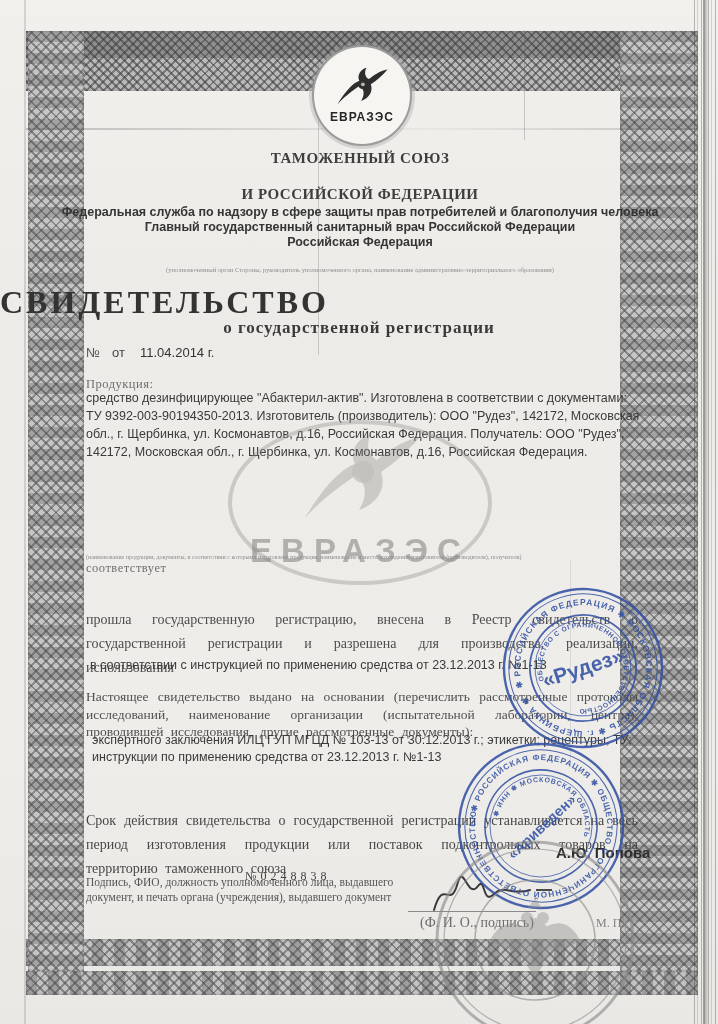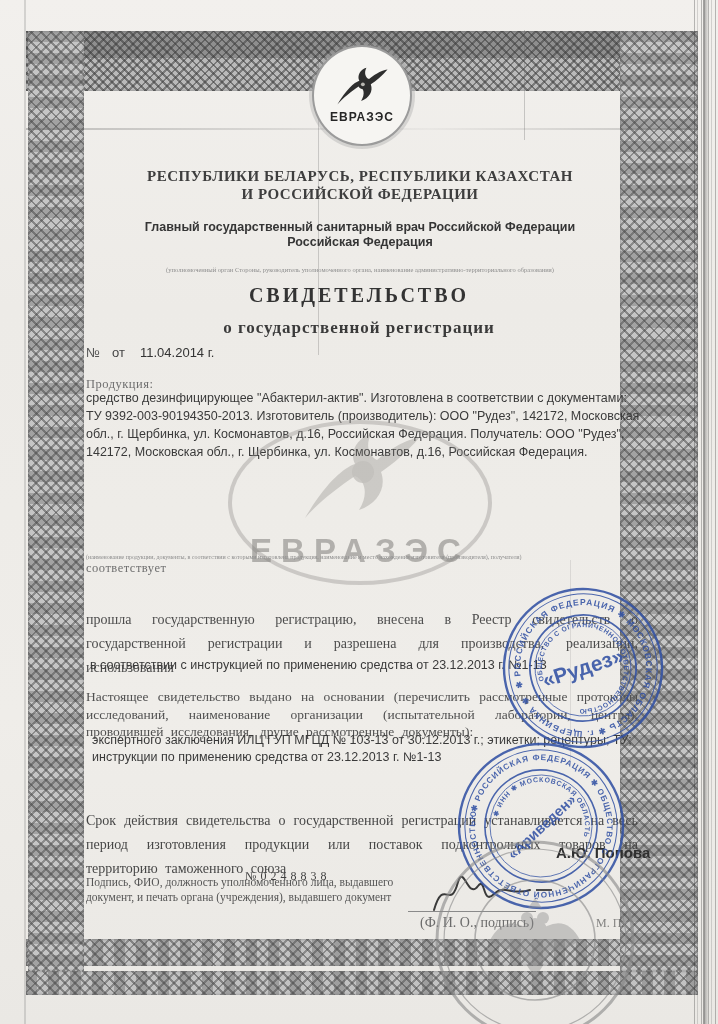--- a/index.html
+++ b/index.html
@@ -46,21 +46,21 @@
   
   .logo-top{left:312px;top:45px;width:96px;height:97px;border-radius:50%;
     background:#f6f5f2;border:2px solid #9b9b9b;box-shadow:0 0 0 3px rgba(160,160,160,.35);
     display:flex;flex-direction:column;align-items:center;justify-content:center;}
   .logo-top svg{display:block;margin-top:-2px;}
   .logo-label{font-family:"Liberation Sans",sans-serif;font-weight:bold;font-size:12px;letter-spacing:1px;color:#262626;margin-top:1px;}
   
   .h-serif{left:60px;width:600px;text-align:center;font-weight:bold;font-size:15px;color:#3e3e3e;letter-spacing:.5px;}
   .h-sans{left:40px;width:640px;text-align:center;font-family:"Liberation Sans",sans-serif;font-weight:bold;font-size:12.5px;color:#353535;}
   .fineprint{font-size:6.5px;color:#8d8d8d;white-space:nowrap;overflow:hidden;}
-  .title{left:0;width:718px;text-align:center;font-weight:bold;font-size:20px;letter-spacing:3px;color:#333;}
+  .title{left:0;width:636px;text-align:left;font-weight:bold;font-size:32px;letter-spacing:3px;color:#333;}
   .subtitle{left:0;width:718px;text-align:center;font-weight:bold;font-size:17px;letter-spacing:1px;color:#3a3a3a;}
   .numrow{left:86px;top:345px;width:560px;font-family:"Liberation Sans",sans-serif;font-size:13px;color:#333;display:flex;}
   .numrow .no{width:26px;color:#555;}
   .numrow .val{flex:0 0 330px;}
   .numrow .ot{width:28px;color:#444;}
   .faintlbl{font-size:12.5px;color:#6f6f6f;letter-spacing:.5px;text-align:center;}
   .sans-par{font-family:"Liberation Sans",sans-serif;font-size:12.5px;font-weight:500;color:#3a3a3a;line-height:18px;}
   .serif-par{font-size:14px;color:#4c4c4c;line-height:24px;text-align:justify;word-spacing:4px;}
   
   .wm{left:228px;top:420px;width:264px;height:165px;}
@@ -101,22 +101,23 @@
 
   <div class="abs logo-top">
     <svg width="58" height="44" viewBox="0 0 64 50">
       <path d="M4,45 C14,28 23,20 29,18 C26,12 30,5 37,3 C34,9 36,14 40,16 C48,9 57,5 61,5 C55,12 48,18 42,22 C45,30 40,38 31,41 C36,33 34,26 29,24 C20,30 10,38 4,45 Z" fill="#2e2e2e"></path>
       <circle cx="33" cy="22" r="5.5" fill="#2e2e2e"></circle>
       <circle cx="33" cy="22" r="2.2" fill="#b9b7b2"></circle>
     </svg>
     <div class="logo-label">ЕВРАЗЭС</div>
   </div>
 
-  <div class="abs h-serif" style="top:168px">РЕСПУБЛИКИ БЕЛАРУСЬ, РЕСПУБЛИКИ КАЗАХСТАН</div>
+  <div class="abs h-serif" style="top:150px">ТАМОЖЕННЫЙ СОЮЗ</div>
   <div class="abs h-serif" style="top:186px">И РОССИЙСКОЙ ФЕДЕРАЦИИ</div>
+  <div class="abs h-sans" style="top:205px">Федеральная служба по надзору в сфере защиты прав потребителей и благополучия человека</div>
   <div class="abs h-sans" style="top:220px">Главный государственный санитарный врач Российской Федерации</div>
   <div class="abs h-sans" style="top:235px">Российская Федерация</div>
 
   <div class="abs fineprint" style="left:95px;top:266px;width:530px;text-align:center;">(уполномоченный орган Стороны, руководитель уполномоченного органа, наименование административно-территориального образования)</div>
 
   <div class="abs title" style="top:284px">СВИДЕТЕЛЬСТВО</div>
   <div class="abs subtitle" style="top:318px">о государственной регистрации</div>
 
   <div class="abs numrow">
     <span class="no">№</span>

